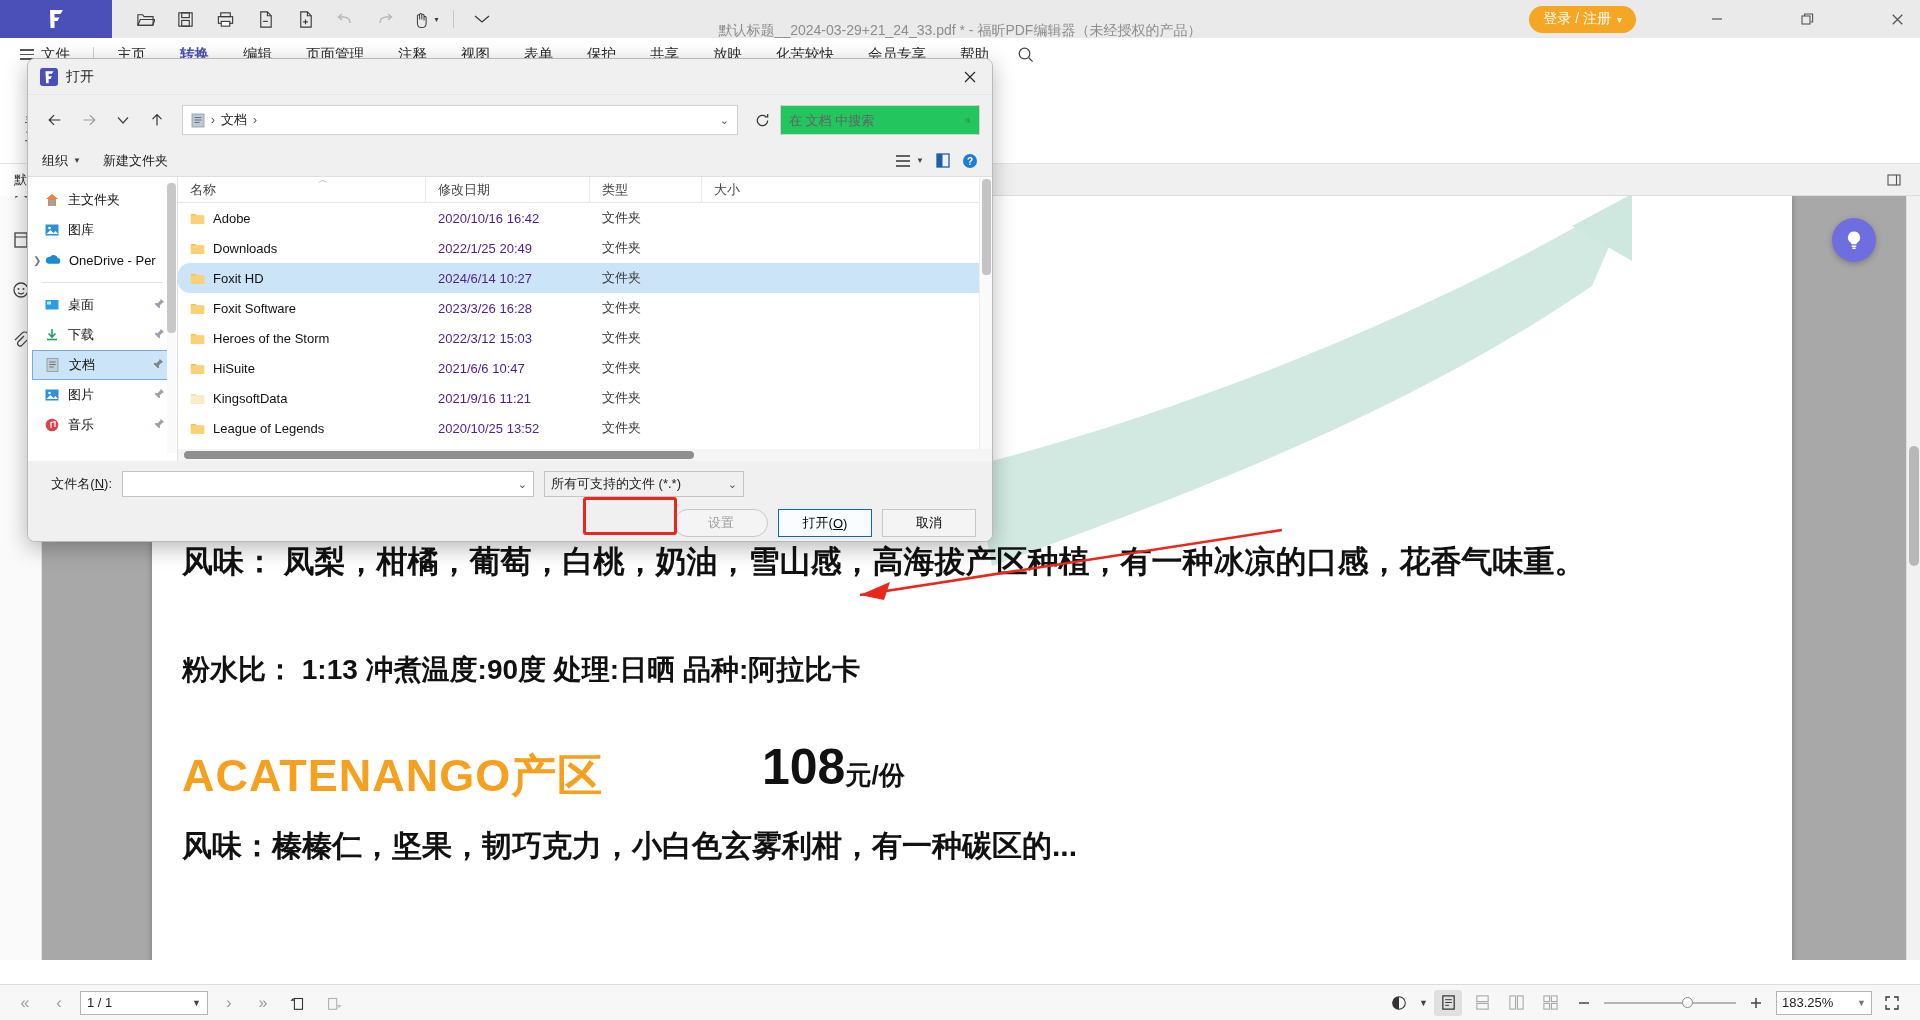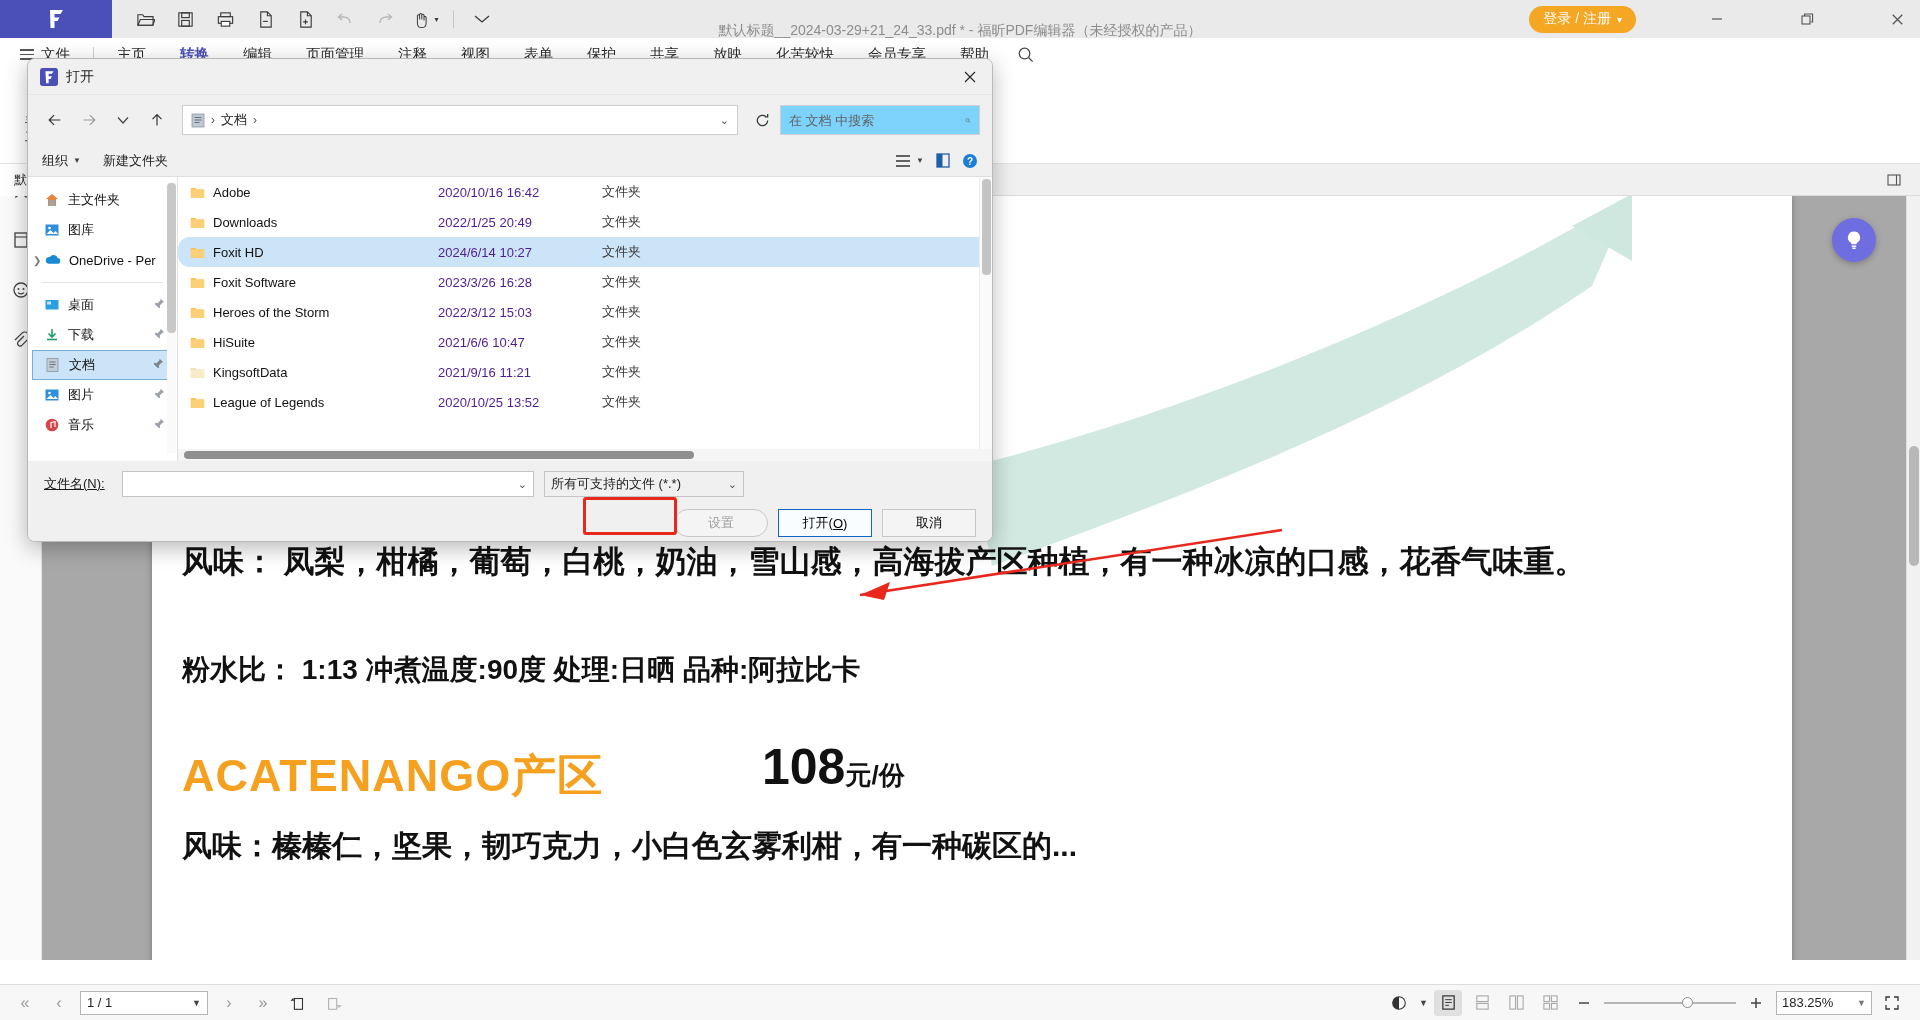--- a/index.html
+++ b/index.html
@@ -178,21 +178,21 @@
   .crumbs {
     flex: 1; height: 30px; background: #fff; border: 1px solid #cfcfcf; display: flex;
     align-items: center; padding: 0 8px; margin: 0 6px; gap: 6px; cursor: text;
   }
   .crumbs .cico { display: flex; }
   .crumbs .sep { color: #555; font-size: 12px; }
   .crumbs .ctxt { font-size: 13px; color: #222; }
   .crumbs .chev { margin-left: auto; color: #555; font-size: 11px; }
   .refresh { width: 28px; height: 30px; display: flex; align-items: center; justify-content: center; cursor: pointer; color: #333; }
   .searchbox {
-    width: 200px; height: 30px; background: #7dd3fc; border: 1px solid #cfcfcf;
+    width: 200px; height: 30px; background: #22c55e; border: 1px solid #cfcfcf;
     display: flex; align-items: center; padding: 0 8px; cursor: text;
   }
   .searchbox input {
     border: none; outline: none; flex: 1; font-size: 13px; color: #333;
     font-family: "Liberation Sans", sans-serif; background: transparent;
   }
   .searchbox input::placeholder { color: #636363; }
 
   .dlg-tools {
     height: 32px; background: #f0f0f0; display: flex; align-items: center; padding: 0 14px; gap: 22px;
@@ -238,21 +238,21 @@
   .fc-date { width: 164px; color: #4c1d95; }
   .fc-type { width: 112px; color: #3a3a3a; }
   .fc-size { width: 90px; }
   .list-hsb { position: absolute; left: 0; bottom: 0; width: 100%; height: 12px; background: #f5f5f5; }
   .list-hsb .th { position: absolute; left: 6px; top: 2px; width: 510px; height: 8px; background: #8f8f8f; border-radius: 4px; }
   .list-vsb { position: absolute; right: 0; top: 0; width: 13px; height: 272px; background: #fafafa; border-left: 1px solid #ededed; }
   .list-vsb .th { position: absolute; left: 2px; top: 2px; width: 9px; height: 96px; background: #c4c4c4; border-radius: 4px; }
 
   .dlg-foot { height: 86px; background: #f0f0f0; position: relative; }
   .fname-row { display: flex; align-items: center; padding: 10px 16px 0 16px; gap: 10px; }
-  .fname-lbl { font-size: 13px; color: #1b1b1b; width: 68px; text-align: left; text-decoration: underline; }
+  .fname-lbl { font-size: 13px; color: #1b1b1b; width: 68px; text-align: right; }
   .fname-lbl u { text-decoration: underline; }
   .fname-input {
     width: 412px; height: 26px; background: #fff; border: 1px solid #c4c4c4;
     display: flex; align-items: center; padding: 0 6px; cursor: text;
   }
   .fname-input input {
     border: none; outline: none; flex: 1; font-size: 13px; background: transparent;
     font-family: "Liberation Sans", sans-serif;
   }
   .fname-input .chev { color: #555; font-size: 11px; }
@@ -824,20 +824,27 @@
                 <path d="M9 1l4 4-2 .5-3.2 3.2.6 2.4L7 12 2 7l.9-1.4 2.4.6L8.5 3z" fill="#9aa1a8"></path>
               </svg>
           </span>
         </div>
         <div class="side-sb">
           <div class="th"></div>
         </div>
       </div>
 
       <div class="dlg-list">
+        <div class="list-head">
+          <div class="hcell hc-name">名称</div>
+          <div class="hcell hc-date">修改日期</div>
+          <div class="hcell hc-type">类型</div>
+          <div class="hcell hc-size">大小</div>
+          <span class="sort-caret">︿</span>
+        </div>
 
         <div class="frow">
           <div class="fc fc-name">
             <svg width="15" height="13" viewBox="0 0 16 14">
                 <path d="M.8 2.2h5l1.3 1.6h8.1v8.8H.8z" fill="#f6c152"></path>
                 <path d="M.8 3.8h14.4v8.8H.8z" fill="#fcd076"></path>
               </svg>
             <span>Adobe</span>
           </div>
           <div class="fc fc-date">2020/10/16 16:42</div>

